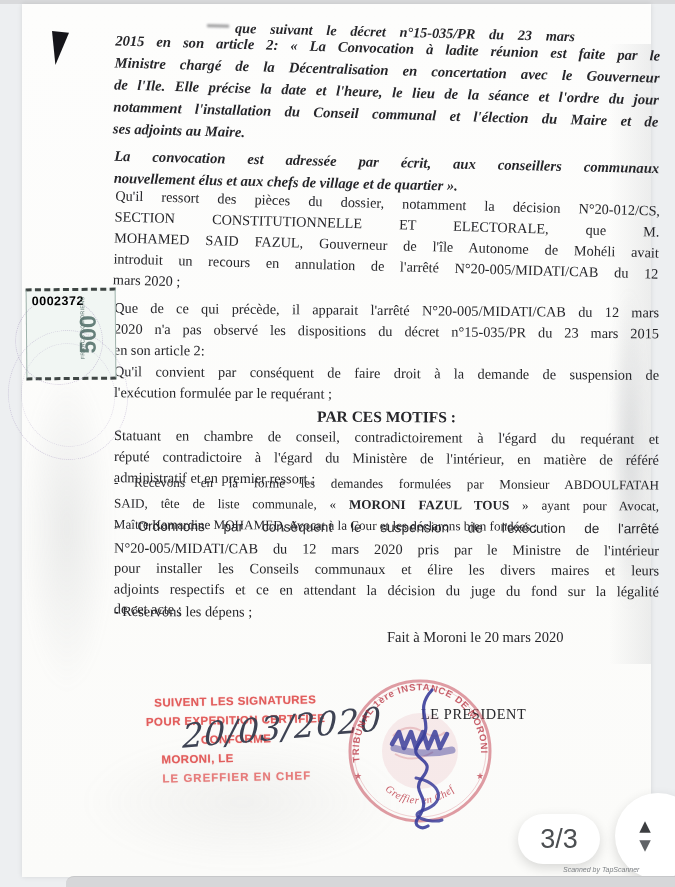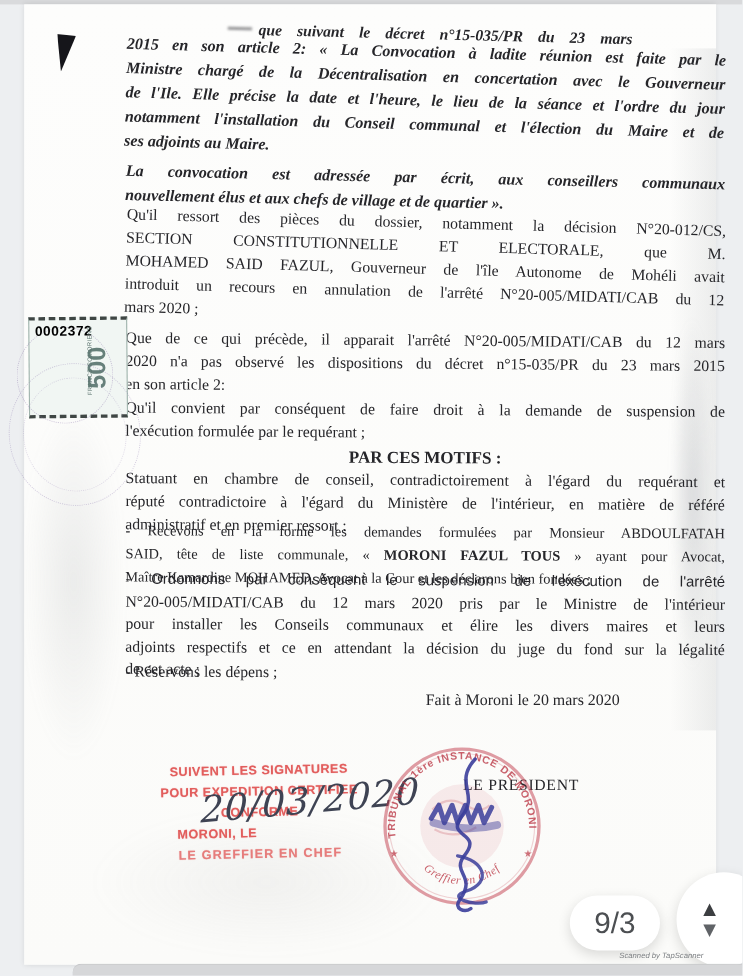--- a/index.html
+++ b/index.html
@@ -200,21 +200,21 @@
 
   <svg class="signature" viewBox="0 0 150 160">
     <g fill="none" stroke="#3b3e9b" stroke-linecap="round" stroke-linejoin="round">
       <path d="M80 12 C60 34 84 44 68 64 C52 84 88 78 70 100 C58 116 82 118 66 140 C60 148 70 152 76 148" stroke-width="3.2" opacity="0.9"></path>
       <path d="M40 66 l7 -12 l5 16 l7 -16 l5 16 l7 -16 l5 16 l7 -16 l5 16 l7 -14" stroke-width="4.5" opacity="0.85"></path>
       <path d="M42 70 q30 9 58 2" stroke-width="7" opacity="0.45"></path>
       <path d="M64 100 C88 104 96 124 72 132 C52 138 80 146 90 142" stroke-width="3" opacity="0.85"></path>
     </g>
   </svg>
 
-  <div class="page-pill">9/3</div>
+  <div class="page-pill">3/3</div>
 
   <div class="scroller">
     <button class="scr-btn scr-up"><span>▲</span></button>
     <button class="scr-btn scr-down"><span>▼</span></button>
   </div>
 
   <div class="watermark">Scanned by TapScanner</div>
   <div class="bottom-bar"></div>
 </div>
 

